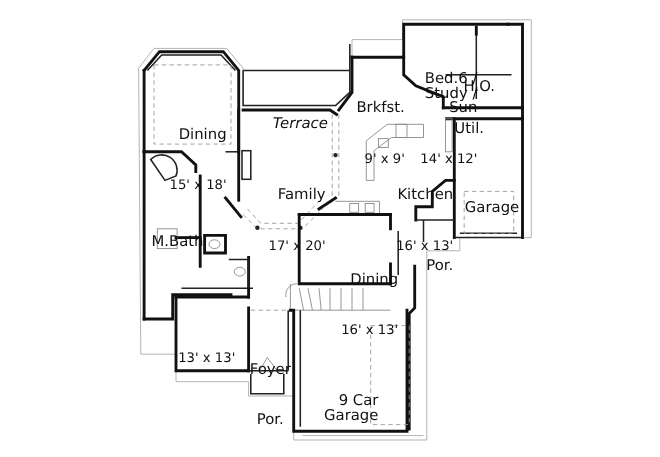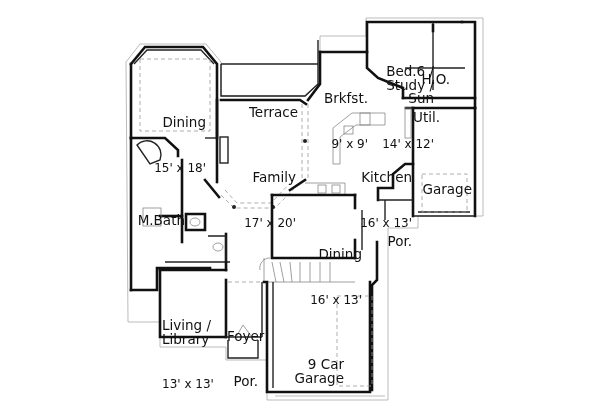--- a/index.html
+++ b/index.html
@@ -139,21 +139,21 @@
 
   <g class="wt">
     <path d="M228 340 L228 358 L258 358 L258 340"></path>
   </g>
 </svg>
 
 <div class="lbl" style="left:140px;top:84px;width:66px;">
   <div class="rn">Dining</div>
   <div class="rd">15' x 18'</div>
 </div>
-<div class="lbl" style="left:228px;top:74px;width:70px;">
+<div class="lbl" style="left:228px;top:74px;width:70px;font-style:italic;">
   <div class="rn">Terrace</div>
 </div>
 <div class="lbl" style="left:322px;top:60px;width:46px;">
   <div class="rn">Brkfst.</div>
   <div class="rd">9' x 9'</div>
 </div>
 <div class="lbl" style="left:368px;top:33px;width:66px;">
   <div class="rn">Bed.6 /
 Study /
 Sun</div>
@@ -180,22 +180,20 @@
   <div class="rn">M.Bath</div>
 </div>
 <div class="lbl" style="left:384px;top:203px;width:28px;">
   <div class="rn">Por.</div>
 </div>
 <div class="lbl" style="left:280px;top:216px;width:70px;margin-left:12px;">
   <div class="rn">Dining</div>
   <div class="rd">16' x 13'</div>
 </div>
 <div class="lbl" style="left:162px;top:287px;width:62px;text-align:left;">
-  <div class="rn">Living /
-Library</div>
   <div class="rd">13' x 13'</div>
 </div>
 <div class="lbl" style="left:227px;top:298px;width:36px;">
   <div class="rn">Foyer</div>
 </div>
 <div class="lbl" style="left:230px;top:343px;width:28px;">
   <div class="rn">Por.</div>
 </div>
 <div class="lbl" style="left:284px;top:326px;width:60px;">
   <div class="rn">9 Car

